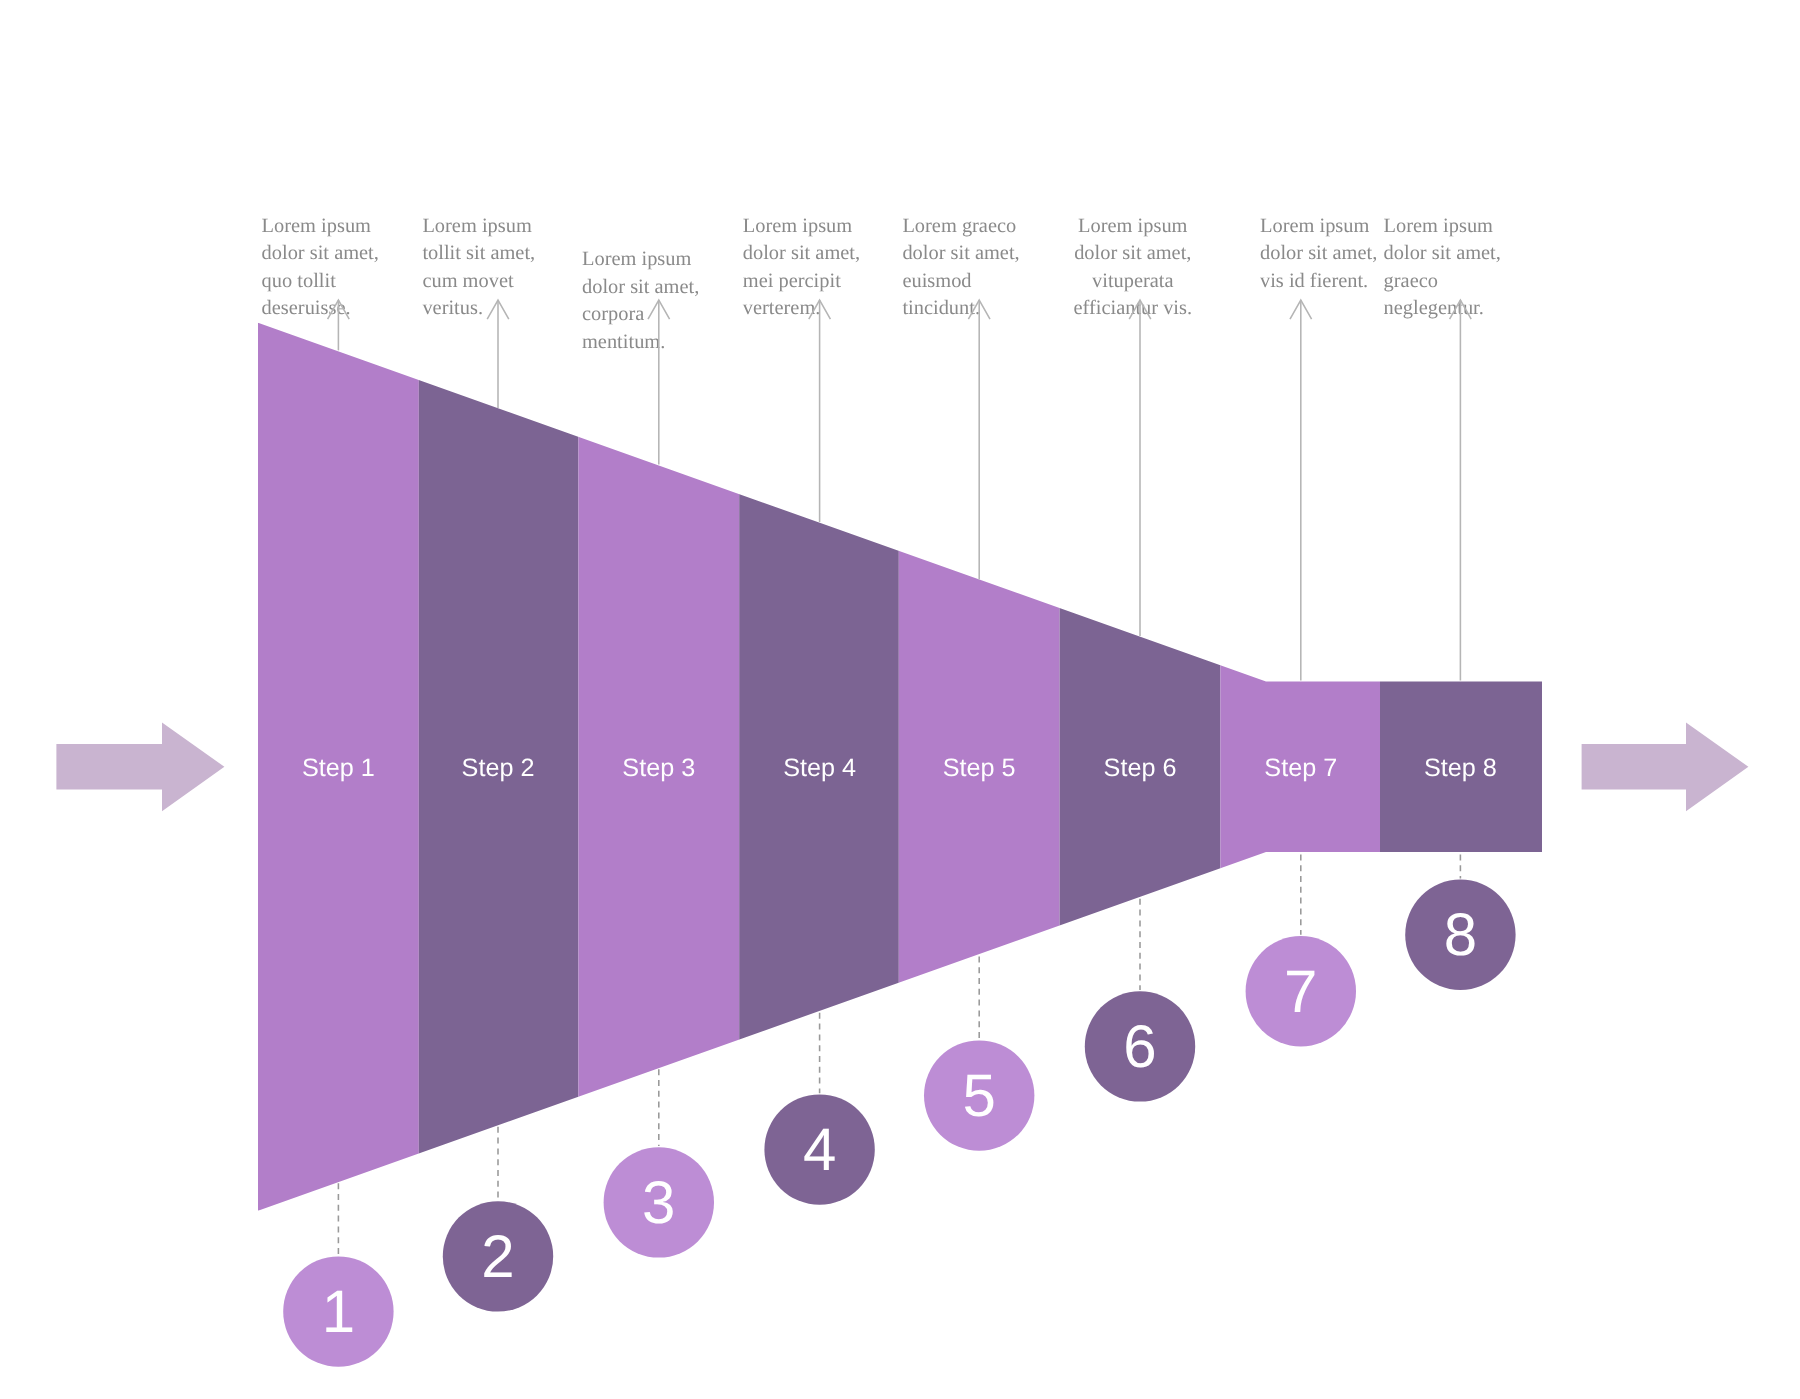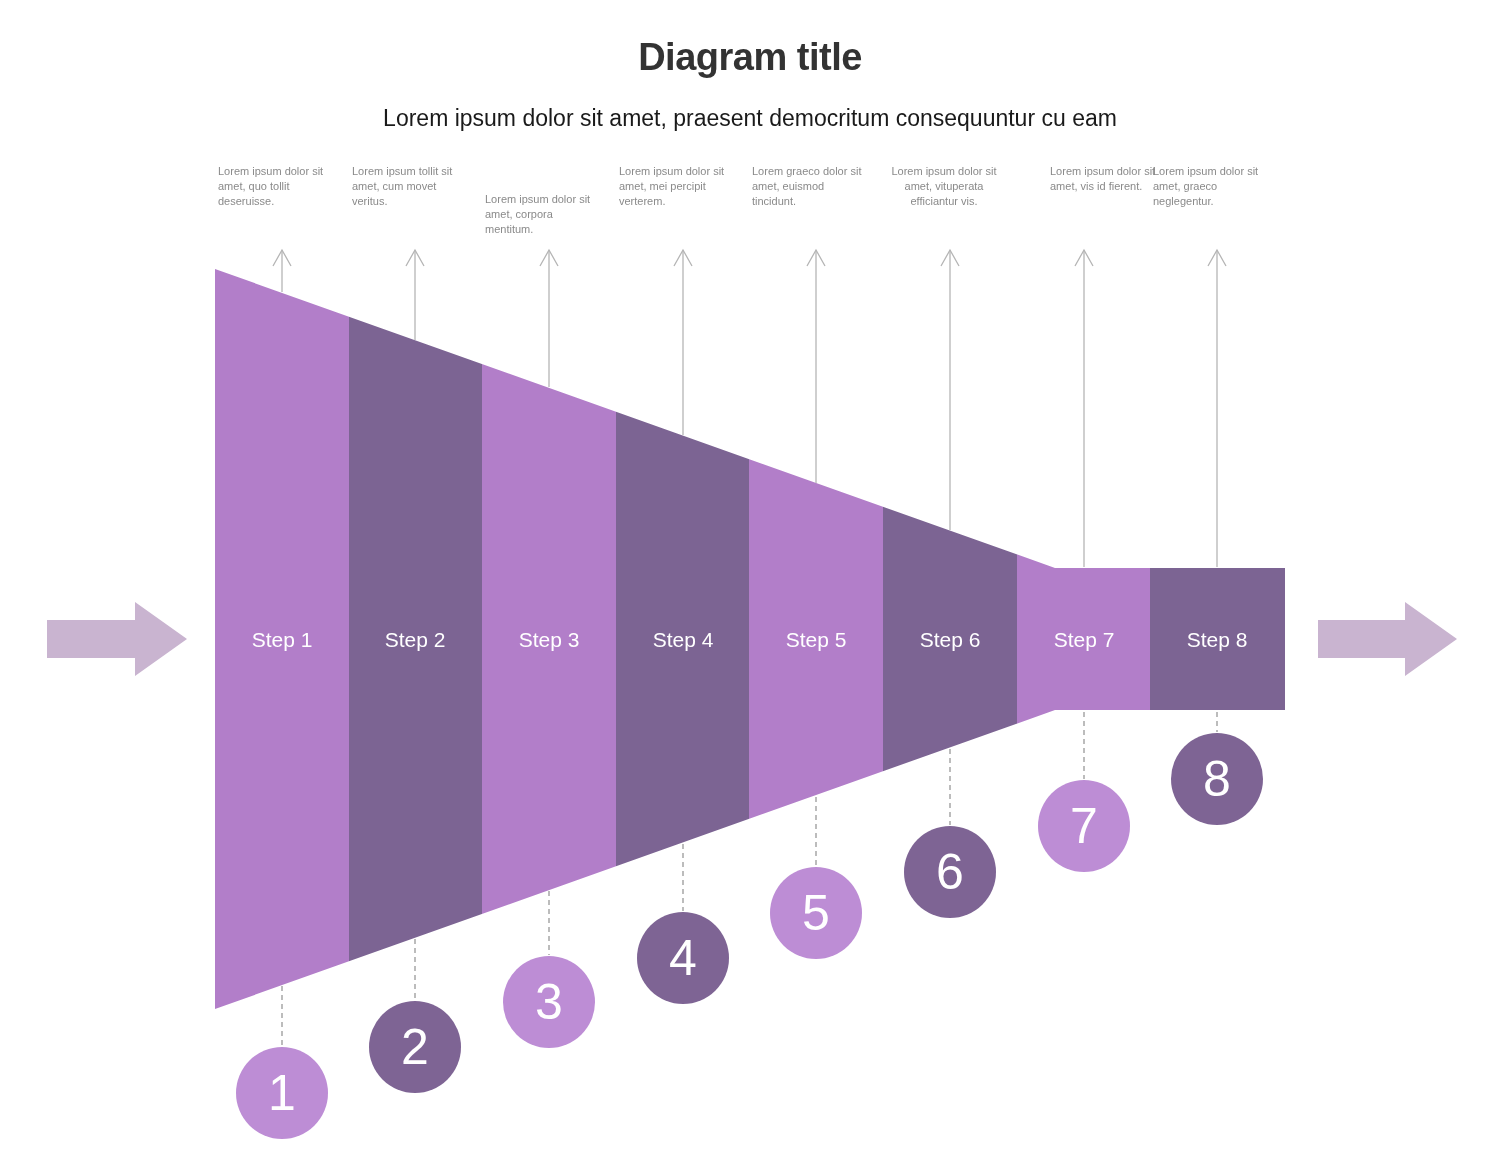--- a/index.html
+++ b/index.html
@@ -25,43 +25,42 @@
     position: absolute;
     top: 105px; left: 0;
     width: 100%;
     text-align: center;
     font-size: 23px;
     font-weight: 500;
     color: #1a1a1a;
   }
   .note {
     position: absolute;
-    top: 164px;
+    top: 176px;
     width: 116px;
-    font-size: 11px;
+    font-size: 17px;
     line-height: 1.36;
     color: #8a8a8a;
+    font-family: Liberation Serif, serif;
   }
   .n1 { left: 218px; }  .n2 { left: 352px; }  .n3 { left: 485px; margin-top: 28px; }  .n4 { left: 619px; }
   .n5 { left: 752px; }  .n6 { left: 886px; text-align: center; }  .n7 { left: 1020px; margin-left: 30px; } .n8 { left: 1153px; }
 
   svg.diagram { position: absolute; left: 0; top: 0; }
   svg text { font-family: "Liberation Sans", sans-serif; }
   .steplabel { font-size: 21px; fill: #ffffff; text-anchor: middle; }
   .num       { font-size: 50px; fill: #ffffff; text-anchor: middle; }
   .uparrow line, .uparrow polyline { fill: none; stroke-width: 1.3; }
   .dashline { stroke-width: 1.3; stroke-dasharray: 5 4; }
 </style>
 </head>
 <body>
 
 <div class="canvas">
 
-  <div class="title">Diagram title</div>
-  <div class="subtitle">Lorem ipsum dolor sit amet, praesent democritum consequuntur cu eam</div>
 
   <div class="note n1">Lorem ipsum dolor sit amet, quo tollit deseruisse.</div>
   <div class="note n2">Lorem ipsum tollit sit amet, cum movet veritus.</div>
   <div class="note n3">Lorem ipsum dolor sit amet, corpora mentitum.</div>
   <div class="note n4">Lorem ipsum dolor sit amet, mei percipit verterem.</div>
   <div class="note n5">Lorem graeco dolor sit amet, euismod tincidunt.</div>
   <div class="note n6">Lorem ipsum dolor sit amet, vituperata efficiantur vis.</div>
   <div class="note n7">Lorem ipsum dolor sit amet, vis id fierent.</div>
   <div class="note n8">Lorem ipsum dolor sit amet, graeco neglegentur.</div>
 

